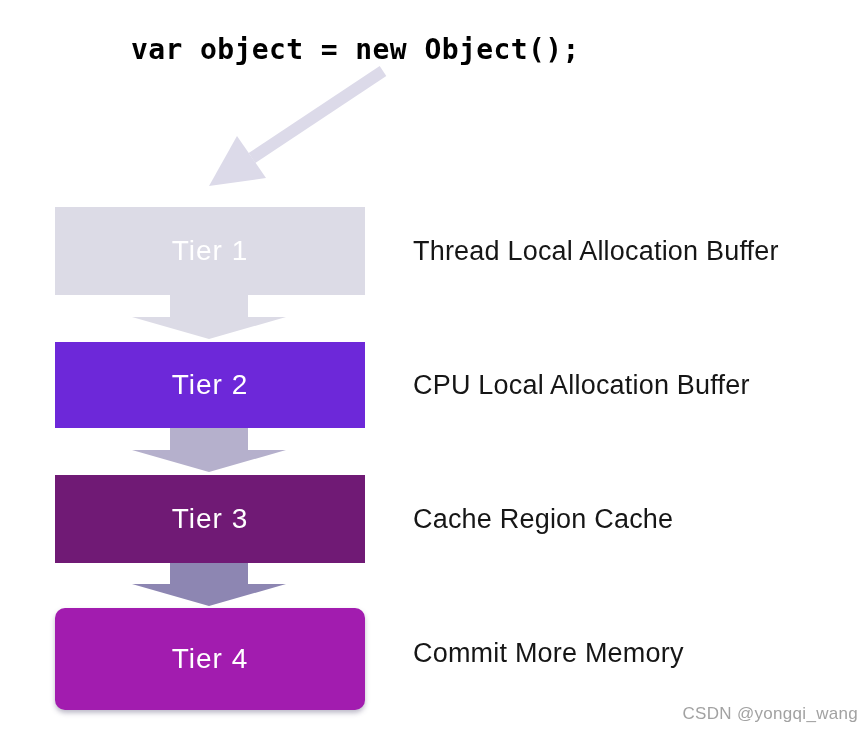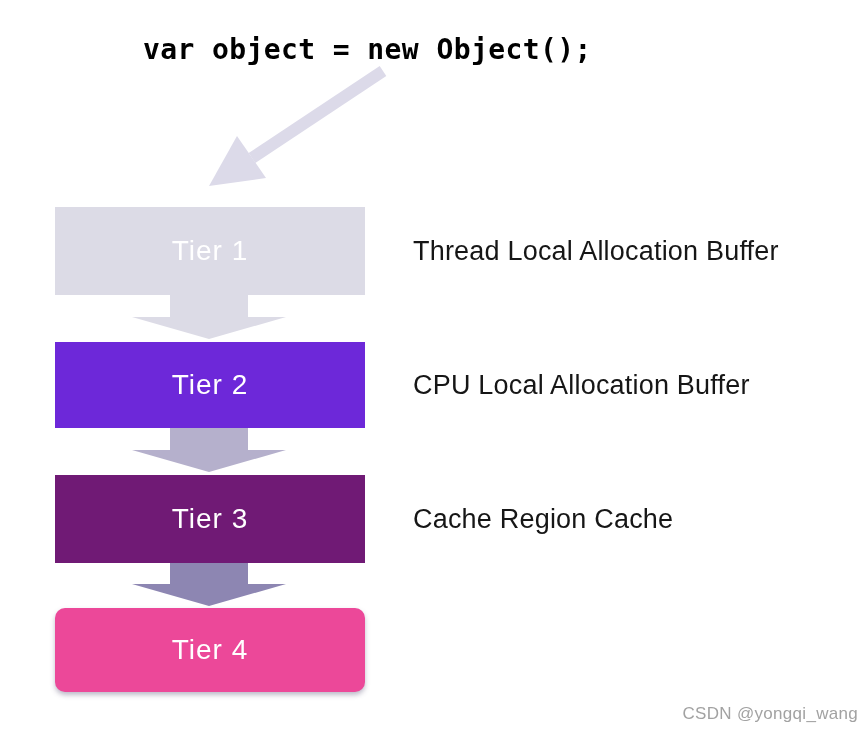--- a/index.html
+++ b/index.html
@@ -6,21 +6,21 @@
   .canvas {
     position: relative;
     width: 864px;
     height: 740px;
     background: #ffffff;
     overflow: hidden;
     font-family: "Liberation Sans", sans-serif;
   }
   .code {
     position: absolute;
-    left: 143px;
+    left: 131px;
     top: 33px;
     font-family: "DejaVu Sans Mono", monospace;
     font-weight: bold;
     font-size: 28px;
     letter-spacing: 0.4px;
     white-space: pre;
   }
   .overlay {
     position: absolute;
     left: 0; top: 0;
@@ -85,19 +85,20 @@
   <div class="tier-box" style="top: 342px; height: 86px; background-color: #6d28d9;">
     <span>Tier 2</span>
   </div>
   <div class="tier-desc" style="top: 342px; height: 86px; color: rgb(22, 22, 22);">CPU Local Allocation Buffer</div>
 
   <div class="tier-box" style="top: 475px; height: 88px; background-color: #701a75;">
     <span>Tier 3</span>
   </div>
   <div class="tier-desc" style="top: 475px; height: 88px; color: rgb(22, 22, 22);">Cache Region Cache</div>
 
-  <div class="tier-box rounded" style="top: 608px; height: 84px; background-color: #ec4899;">
+  <div class="tier-box rounded" style="top: 608px; height: 102px; background-color: #a21caf;">
     <span>Tier 4</span>
   </div>
+  <div class="tier-desc" style="top: 608px; height: 90px; color: rgb(22, 22, 22);">Commit More Memory</div>
 
   <div class="watermark" style="color: rgb(162, 162, 162);">CSDN @yongqi_wang</div>
 
 </div>
 
 </body></html>

